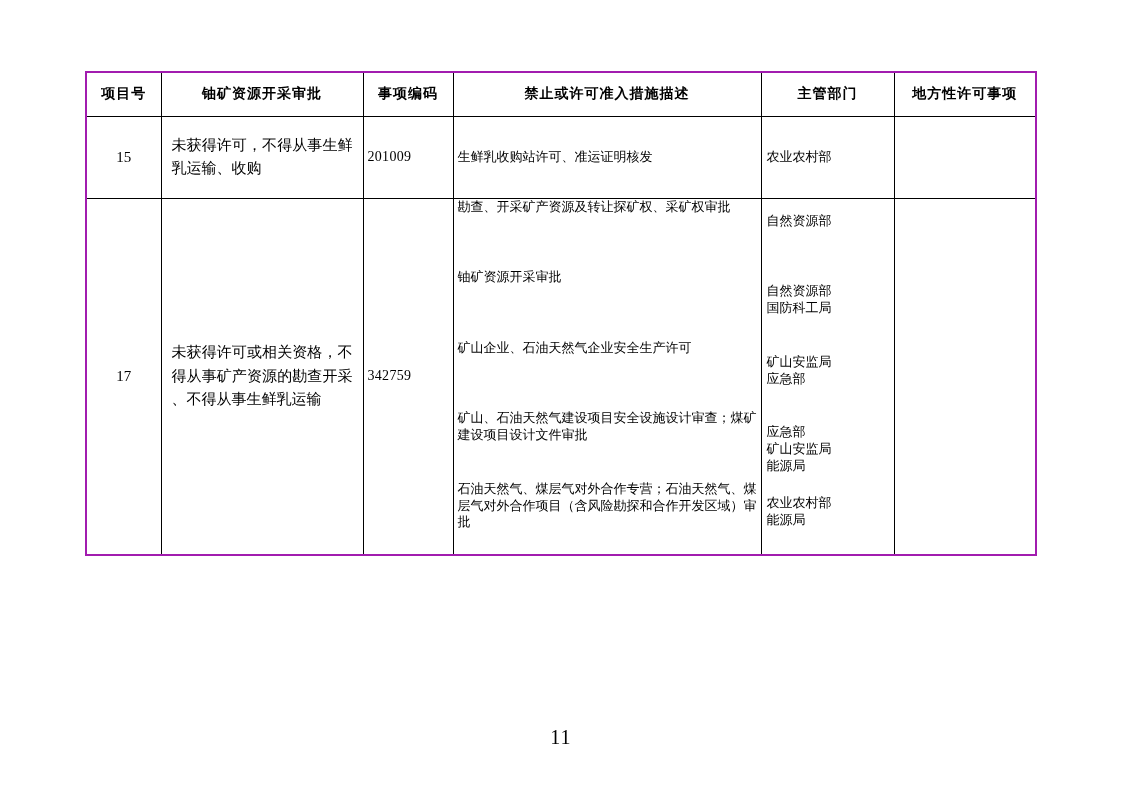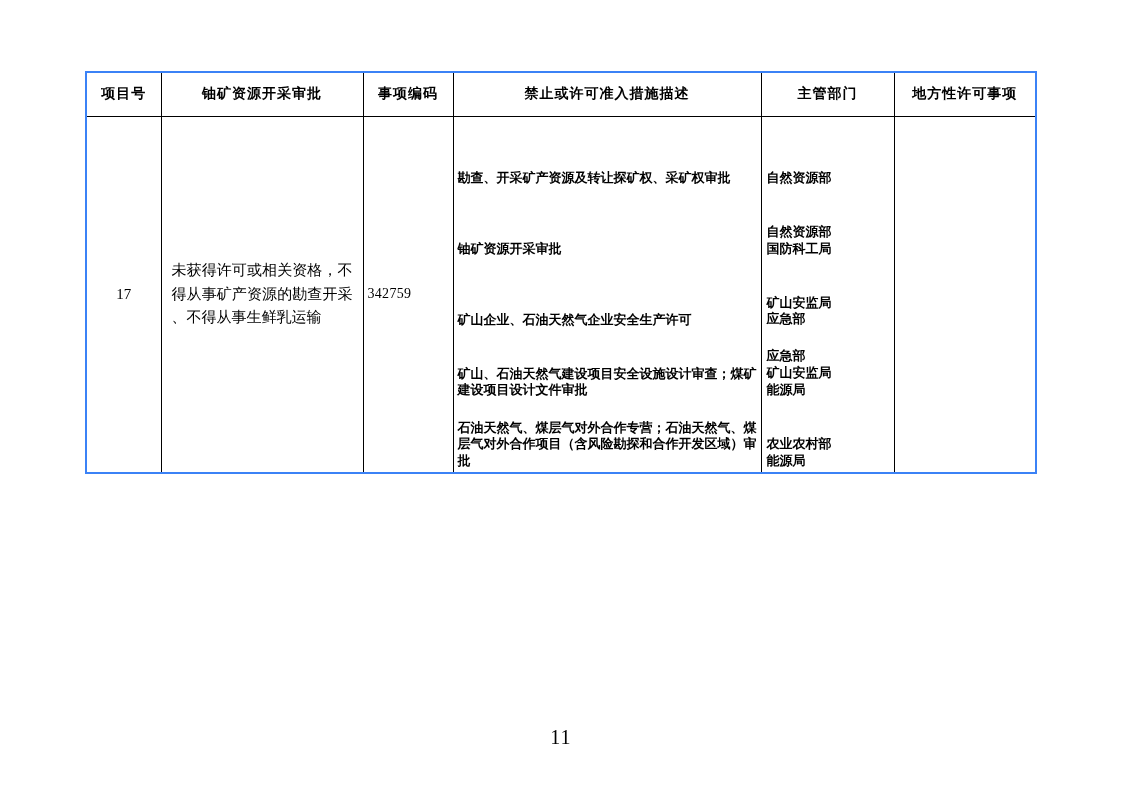--- a/index.html
+++ b/index.html
@@ -13,21 +13,21 @@
     font-family: "Liberation Serif", "DejaVu Serif", serif;
     overflow: hidden;
   }
   table.doc-table {
     position: absolute;
     left: 85px;
     top: 71px;
     width: 950px;
     border-collapse: collapse;
     table-layout: fixed;
-    border: 2px solid #3b82f6;
+    border: 2px solid #a21caf;
   }
   .doc-table th, .doc-table td {
     border: 1.5px solid #000;
     vertical-align: middle;
     overflow: hidden;
   }
   tr.header-row { height: 44px; }
   tr.row-15 { height: 82px; }
   tr.row-16 { height: 80px; }
   tr.section-row { height: 51px; }
@@ -72,21 +72,21 @@
   td.local-cell { }
   td.section-cell {
     font-size: 15px;
     font-weight: bold;
     padding-left: 8px;
     letter-spacing: 0.5px;
   }
   
   td.stack-cell { padding: 0; vertical-align: top; }
   .stack { display: flex; flex-direction: column; height: 353px; }
-  .sub { flex: 1 1 0; display: flex; align-items: flex-end; font-weight: bold; }
+  .sub { flex: 1 1 0; display: flex; align-items: flex-start; }
   .sub .measure-text {
     display: block;
     width: 100%;
     font-size: 13px;
     line-height: 1.28;
     padding: 0 4px;
     text-align: justify;
     line-break: anywhere;
   }
   .sub .dept-text {
@@ -126,20 +126,28 @@
       <tr class="header-row">
         <th class="col-header">项目号</th>
         <th class="col-header">铀矿资源开采审批</th>
         <th class="col-header">事项编码</th>
         <th class="col-header">禁止或许可准入措施描述</th>
         <th class="col-header">主管部门</th>
         <th class="col-header">地方性许可事项</th>
       </tr>
     </thead>
     <tbody>
+      <tr class="row-15">
+        <td class="num-cell">15</td>
+        <td class="matter-cell">未获得许可，不得从事生鲜乳运输、收购</td>
+        <td class="code-cell">201009</td>
+        <td class="measure-cell">生鲜乳收购站许可、准运证明核发</td>
+        <td class="dept-cell">农业农村部</td>
+        <td class="local-cell"></td>
+      </tr>
       <tr class="row-17">
         <td class="num-cell">17</td>
         <td class="matter-cell">未获得许可或相关资格，不得从事矿产资源的勘查开采、不得从事生鲜乳运输</td>
         <td class="code-cell">342759</td>
         <td class="stack-cell">
           <div class="stack">
             <div class="sub">
                 <span class="measure-text">勘查、开采矿产资源及转让探矿权、采矿权审批</span>
               </div>
             <div class="sub">

